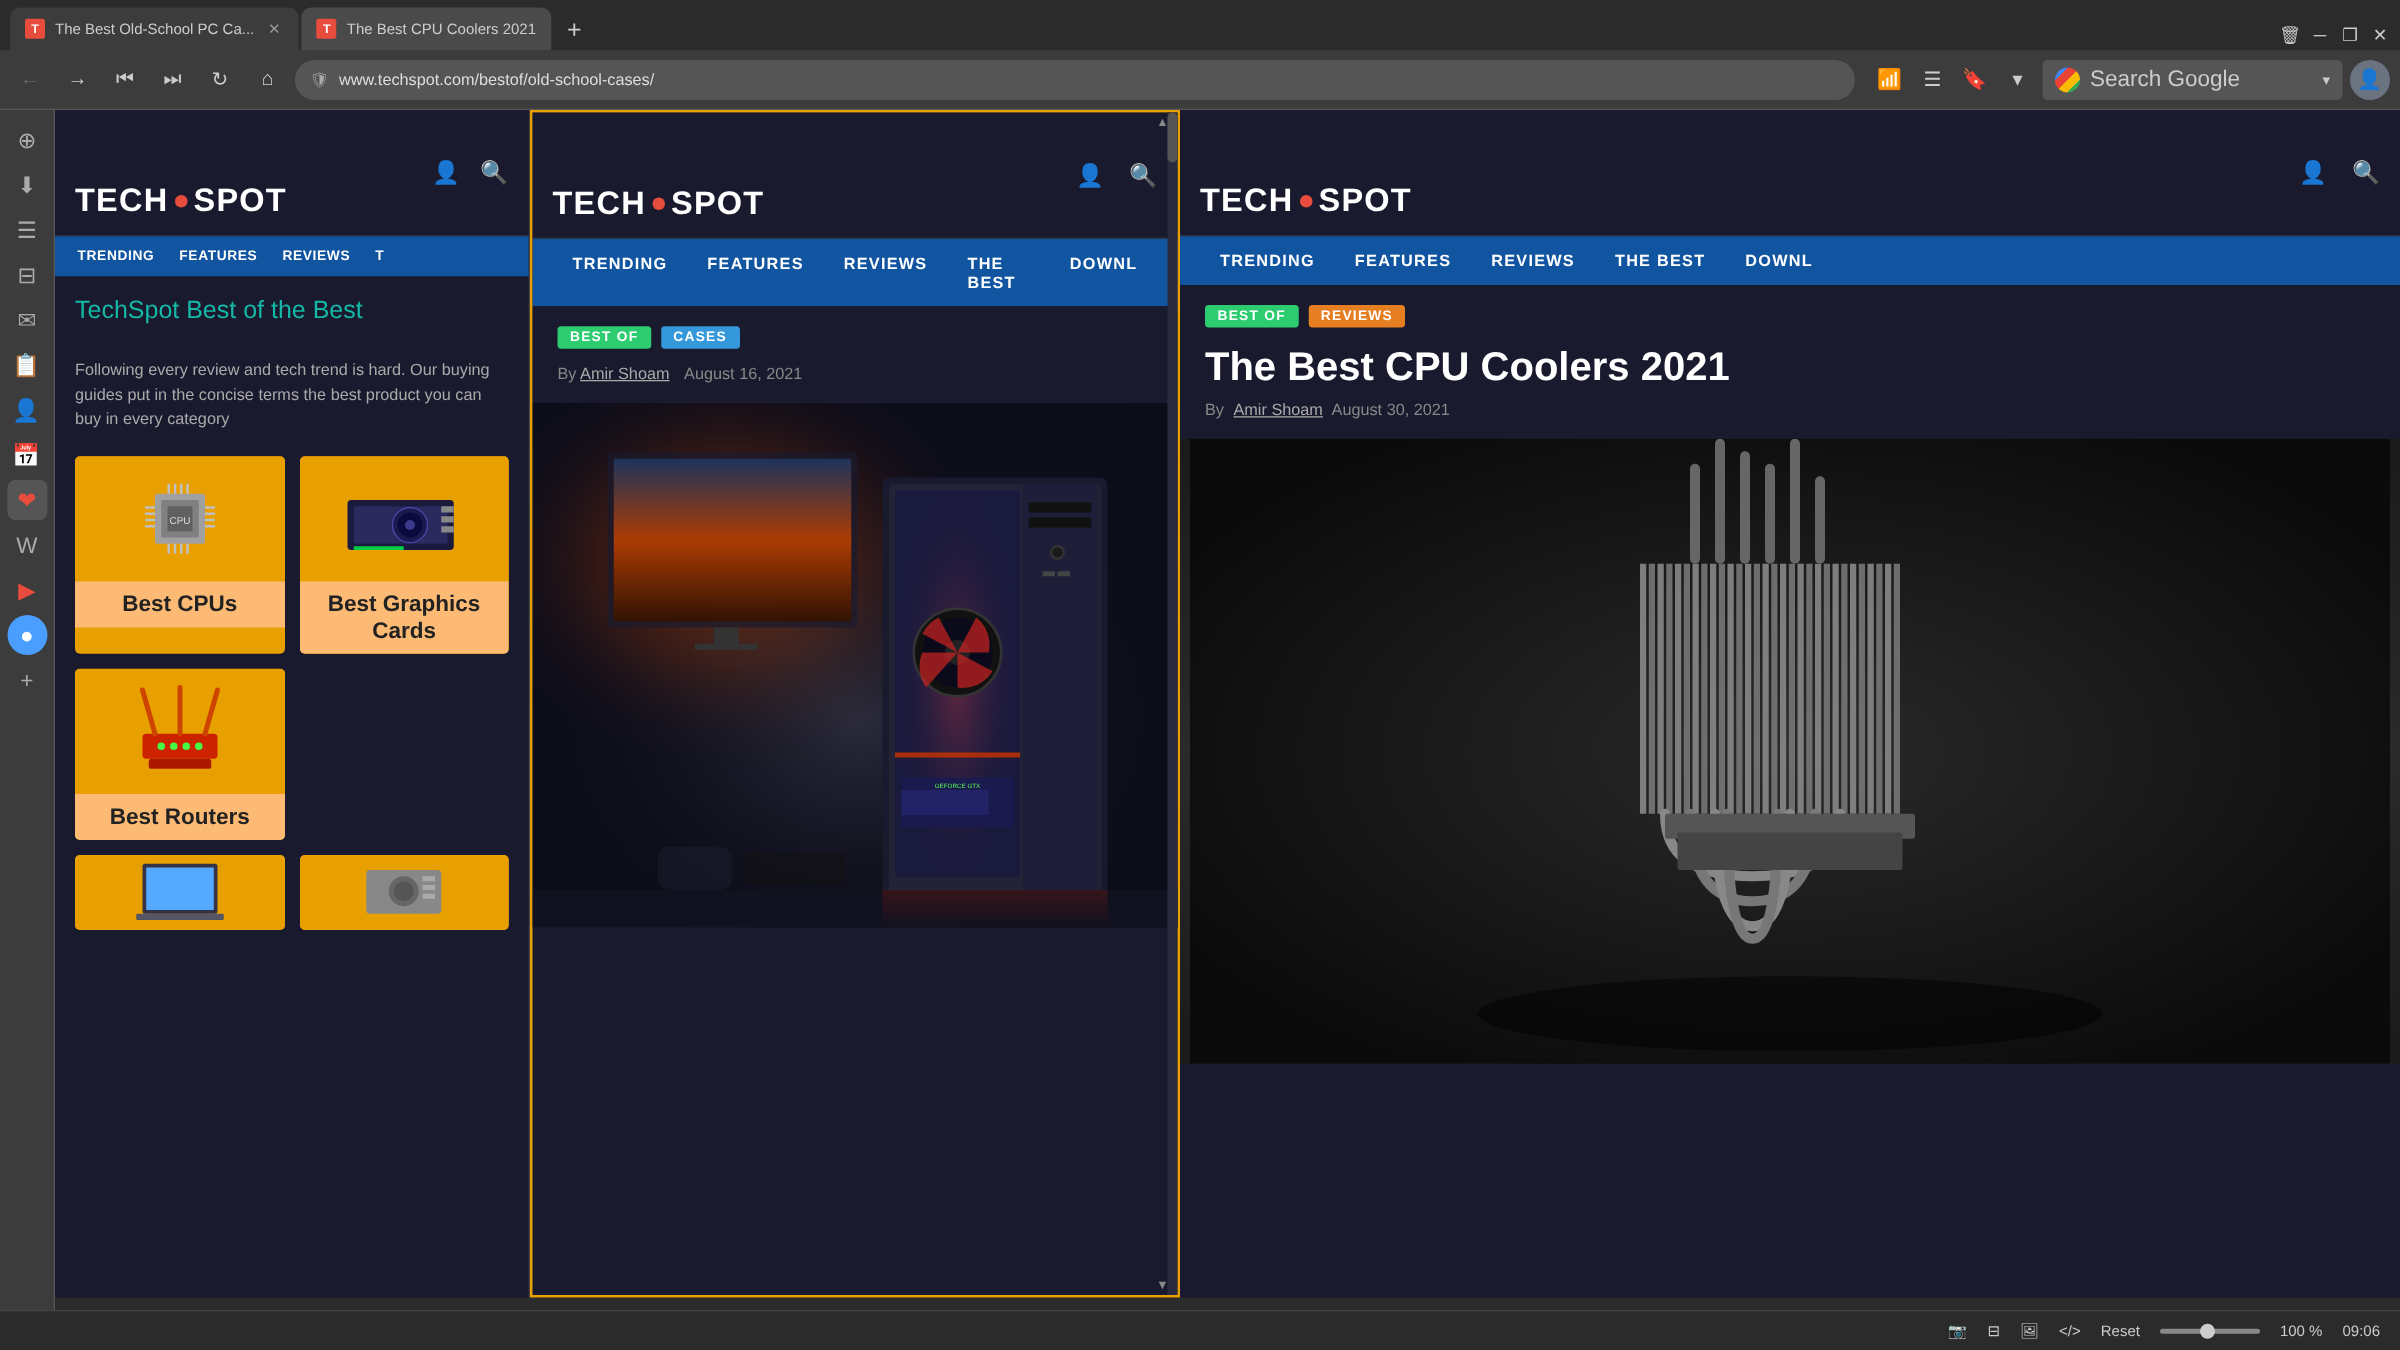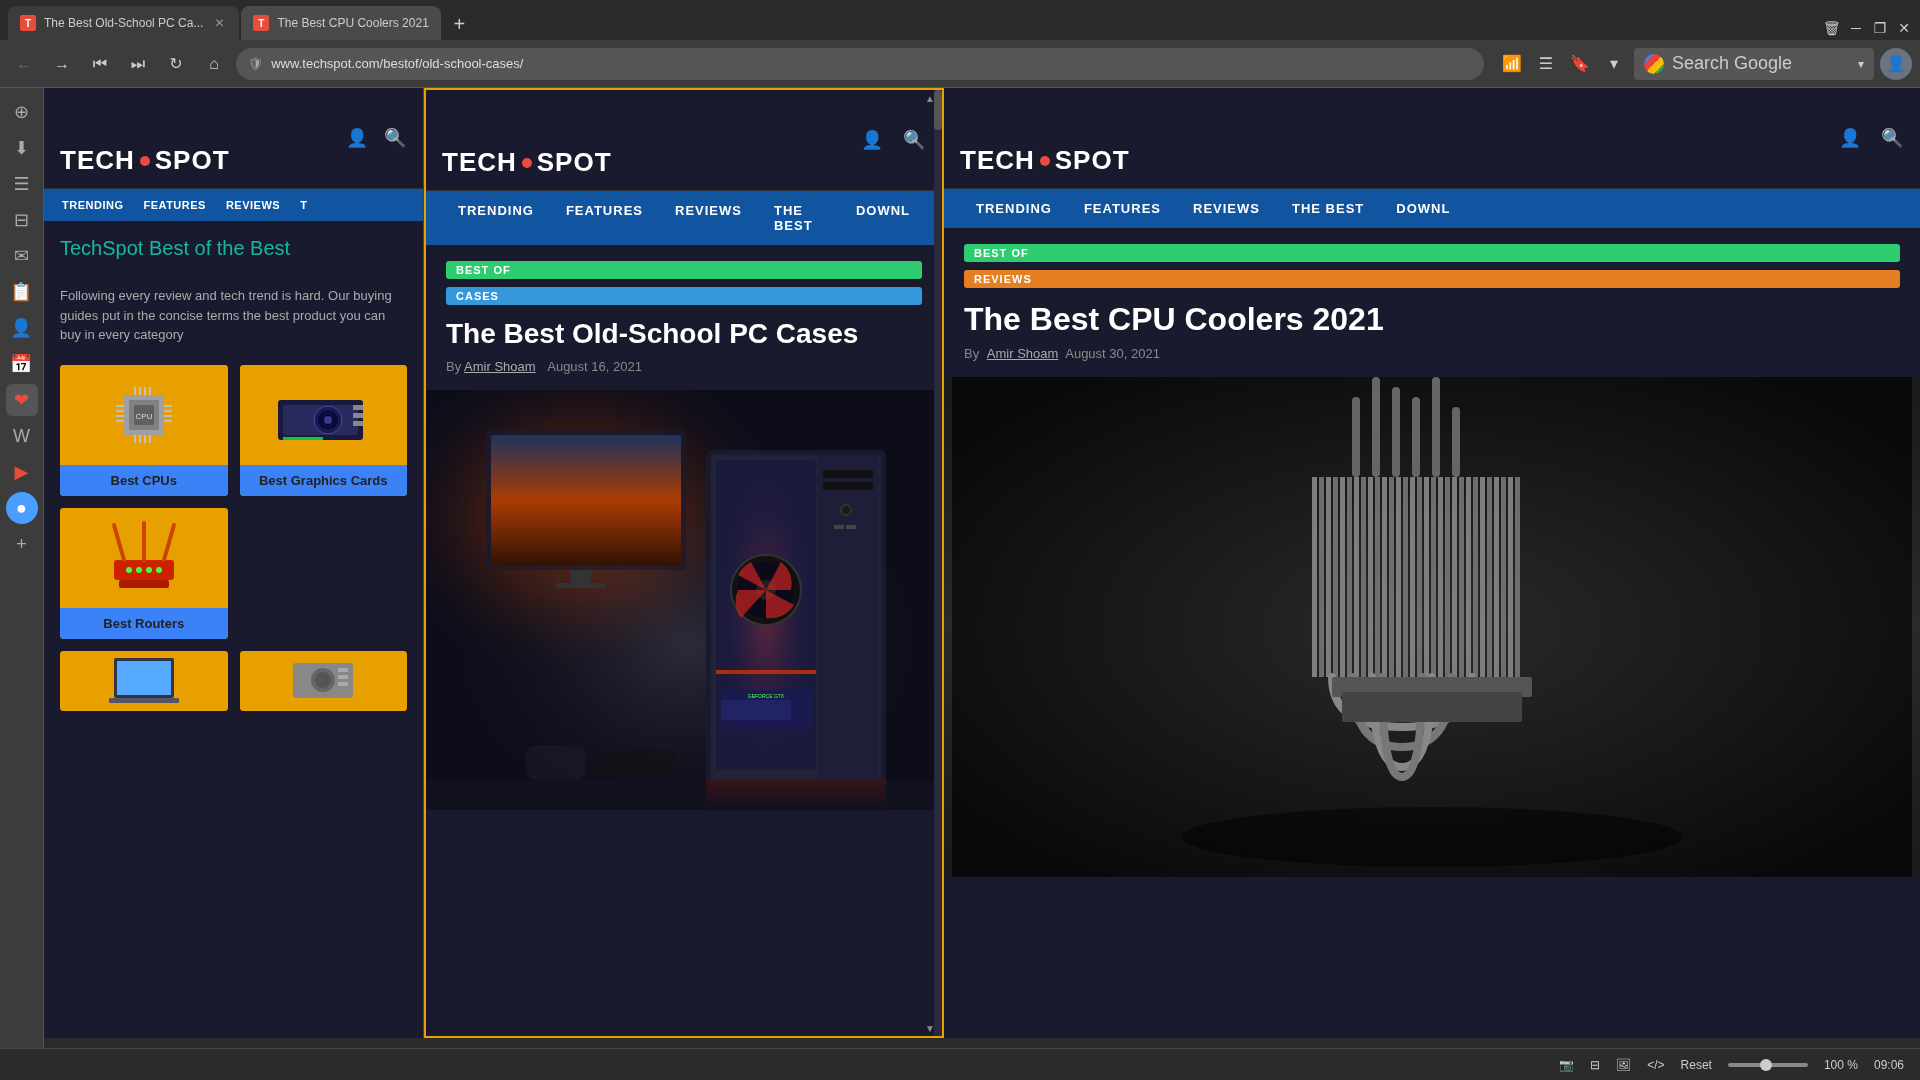--- a/index.html
+++ b/index.html
@@ -307,21 +307,20 @@
 
     
     .article-header {
       padding: 16px 20px;
       background: #1a1a2e;
     }
     .badge-row {
       display: flex;
       gap: 8px;
       margin-bottom: 12px;
-      flex-direction: column;
     }
     .badge {
       padding: 3px 10px;
       border-radius: 3px;
       font-size: 11px;
       font-weight: bold;
       letter-spacing: 1px;
       cursor: pointer;
     }
     .badge-green { background: #2ecc71; color: white; }
@@ -430,25 +429,25 @@
       width: 100%;
       height: 100px;
       display: flex;
       align-items: center;
       justify-content: center;
       background: #e8a000;
       position: relative;
     }
     .card-label {
       padding: 8px 10px;
-      font-size: 13px;
+      font-size: 18px;
       font-weight: bold;
       color: #222;
       text-align: center;
-      background: #3b82f6;
+      background: #fdba74;
     }
 
     
     .status-bar {
       position: absolute;
       bottom: 0;
       left: 0;
       width: 1920px;
       height: 32px;
       background: #2b2b2b;
@@ -723,21 +722,20 @@
       <div class="ts-nav-item">REVIEWS</div>
       <div class="ts-nav-item">THE BEST</div>
       <div class="ts-nav-item">DOWNL</div>
     </div>
 
     <div class="article-header">
       <div class="badge-row">
         <span class="badge badge-green">BEST OF</span>
         <span class="badge badge-blue">CASES</span>
       </div>
-      <div class="article-title">The Best Old-School PC Cases</div>
       <div class="article-meta">
         <span>By</span>
         <a href="#">Amir Shoam</a>
         <span style="margin-left:8px;">August 16, 2021</span>
       </div>
     </div>
 
     <div class="article-image">
       <svg width="520" height="420" viewBox="0 0 520 420">
 

